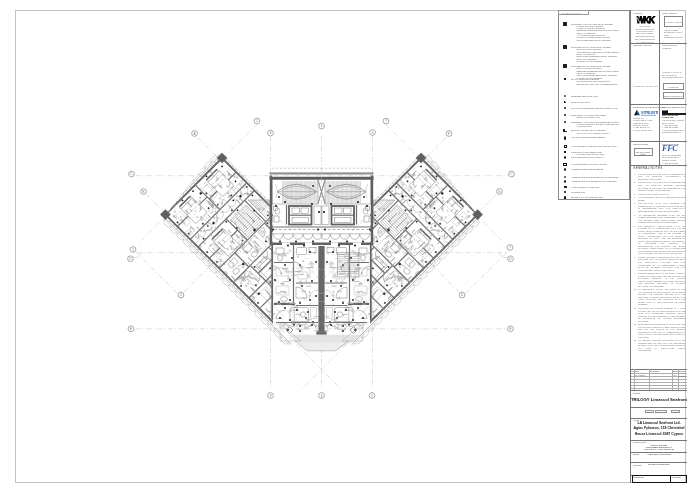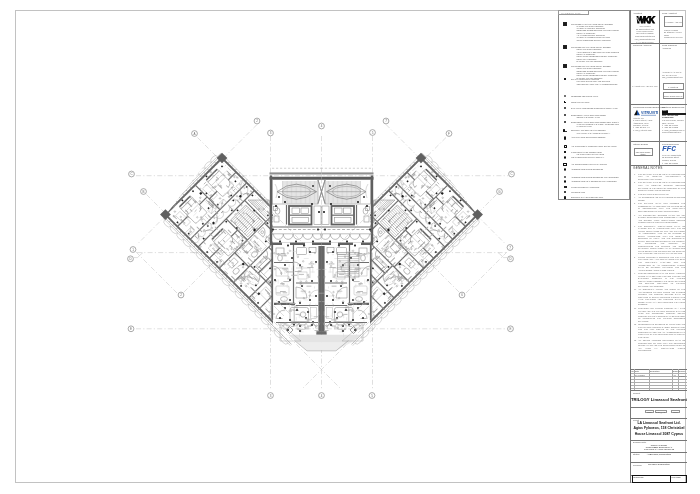--- a/index.html
+++ b/index.html
@@ -2208,21 +2208,21 @@
       <div class="tiny" style="margin-top:.8px;line-height:1.18">Vitruvite Ltd<br>3 Krinou Street, Agios<br>Athanasios, 4103<br>Limassol, Cyprus<br>t: +357 25 353 444<br>e: info@vitruvite.com</div>
     </div>
 <div class="abs lbl" style="left:31px;top:95.5px">Electrical Engineering</div>
 <div class="abs" style="left:31px;top:99px;width:23px;line-height:1"><div style="font-size:2.4px;font-weight:bold;background:#111;color:#fff;display:inline-block;padding:.2px .5px">MCA</div><div style="width:24px;height:1.7px;background:#1c1c1c;margin-top:.4px"></div><div style="font-size:1.8px;font-weight:bold;color:#222;margin-top:.3px">WKK ASSOCIATES CONSULTING</div><div class="tiny" style="margin-top:.6px;line-height:1.18">P.O. Box 21650, Nicosia<br>1511, Cyprus<br>t: +357 22 777100<br>f: +357 22 777272<br>e: mca@mcassoc.com.cy<br>www.mcassociates.cy</div></div>
 <div class="abs lbl" style="left:2px;top:132.5px">Interior Design</div>
 <div class="abs cellbrd" style="left:2.5px;top:137.5px;width:19px;height:8px">
       <div style="font-size:1.8px;color:#555;margin-top:2.8px;text-align:center">UDS urban design studio</div>
     </div>
 <div class="abs lbl" style="left:31px;top:132.5px">Fire Engineering</div>
 <div class="abs" style="left:31px;top:134px;width:23px">
-      <div style="font-size:8px;font-weight:bold;font-style:italic;color:#2b5ab0;letter-spacing:-0.2px;font-family:Liberation Mono, monospace">FFC</div>
+      <div style="font-size:8px;font-weight:bold;font-style:italic;color:#2b5ab0;letter-spacing:-0.2px;font-family:Liberation Serif, serif">FFC</div>
       <div class="tiny" style="margin-top:.3px">FFC Fire Consultants<br>12 Deligiorgi Street<br>Nicosia, Cyprus<br>t: +357 22 675536</div>
     </div>
 <div class="abs" style="left:2px;top:157px;width:52px">
       <div style="font-size:3.2px;color:#444;letter-spacing:.2px">GENERAL NOTES</div>
       <div style="margin-top:2px">
         <div style="font-size:1.9px;line-height:1.32;color:#757575;text-align:justify">
           <div style="position:relative;padding-left:5px;margin-bottom:1.1px"><span style="position:absolute;left:1px;top:0">1.</span>THE DRAWING IS TO BE READ IN CONJUNCTION WITH ALL RELEVANT ARCHITECTURAL &amp; STRUCTURAL DRAWINGS.</div>
           <div style="position:relative;padding-left:5px;margin-bottom:1.1px"><span style="position:absolute;left:1px;top:0">2.</span>THE DRAWING IS TO BE READ IN CONJUNCTION WITH ALL RELEVANT BUILDING SERVICES DRAWINGS IS THE RELEVANT SECTIONS OF THE SPECIFICATIONS AND SCHEDULES.</div>
           <div style="position:relative;padding-left:5px;margin-bottom:1.1px"><span style="position:absolute;left:1px;top:0">3.</span>THIS DRAWING IS NOT TO SCALE.</div>
           <div style="position:relative;padding-left:5px;margin-bottom:1.1px"><span style="position:absolute;left:1px;top:0">4.</span>ALL DIMENSIONS ARE IN MM UNLESS OTHERWISE NOTED.</div>

